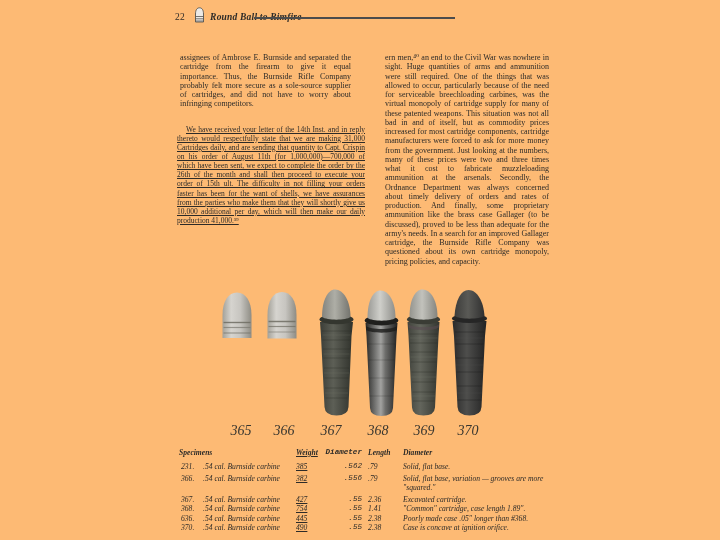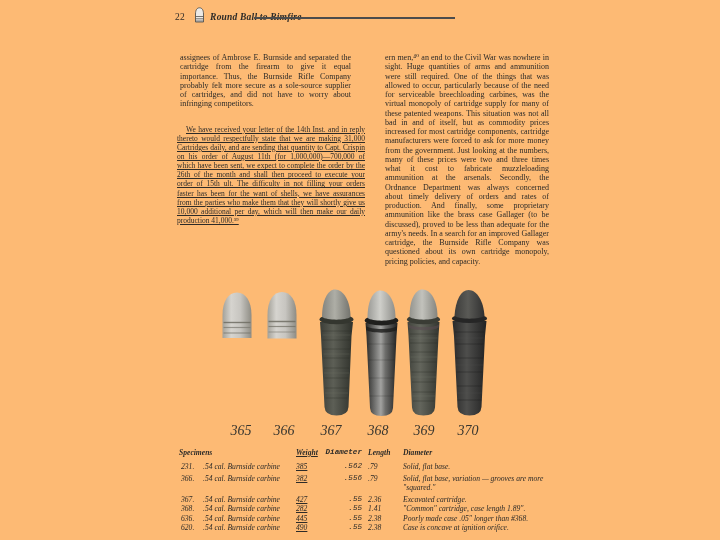--- a/index.html
+++ b/index.html
@@ -253,35 +253,35 @@
       <span class="c-num">367.</span>
       <span class="c-spec">.54 cal. Burnside carbine</span>
       <span class="c-wt">427</span>
       <span class="c-dia">.55</span>
       <span class="c-len">2.36</span>
       <span class="c-rem">Excavated cartridge.</span>
     </div>
     <div class="trow">
       <span class="c-num">368.</span>
       <span class="c-spec">.54 cal. Burnside carbine</span>
-      <span class="c-wt">282</span>
+      <span class="c-wt">754</span>
       <span class="c-dia">.55</span>
       <span class="c-len">1.41</span>
       <span class="c-rem">"Common" cartridge, case length 1.89".</span>
     </div>
     <div class="trow">
       <span class="c-num">636.</span>
       <span class="c-spec">.54 cal. Burnside carbine</span>
       <span class="c-wt">445</span>
       <span class="c-dia">.55</span>
       <span class="c-len">2.38</span>
       <span class="c-rem">Poorly made case .05" longer than #368.</span>
     </div>
     <div class="trow">
-      <span class="c-num">620.</span>
+      <span class="c-num">370.</span>
       <span class="c-spec">.54 cal. Burnside carbine</span>
       <span class="c-wt">490</span>
       <span class="c-dia">.55</span>
       <span class="c-len">2.38</span>
       <span class="c-rem">Case is concave at ignition orifice.</span>
     </div>
   </div>
 
 </div>
 

